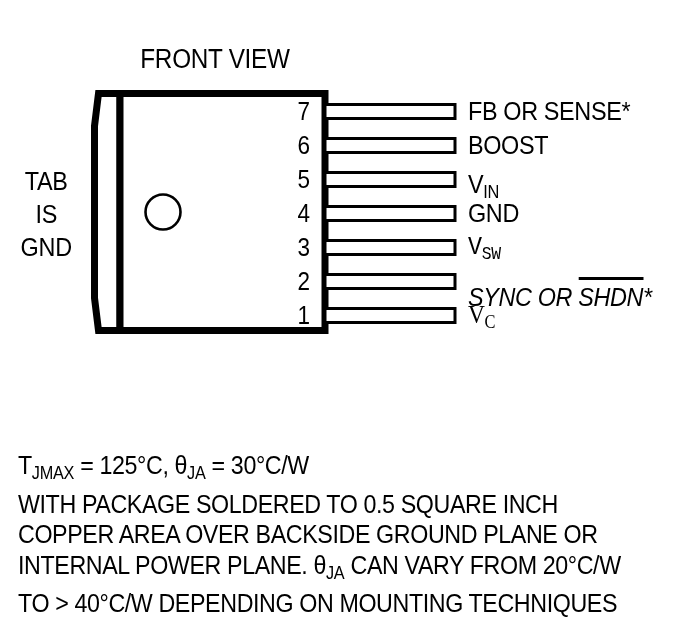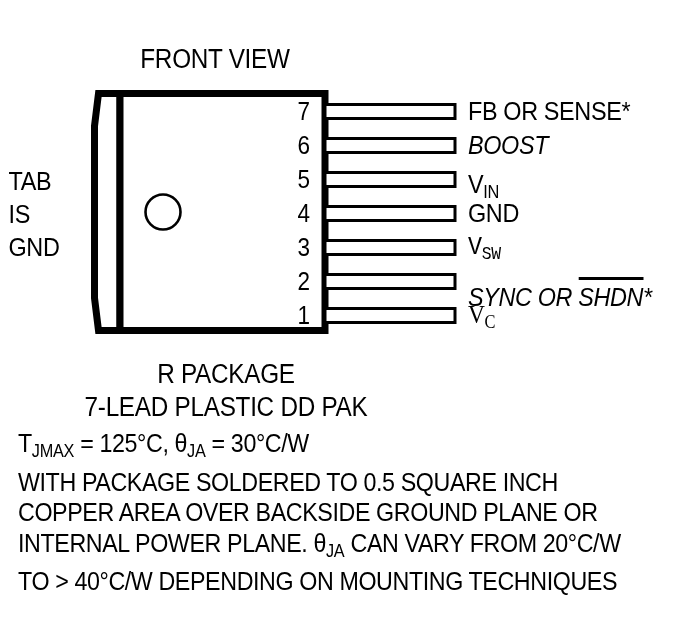--- a/index.html
+++ b/index.html
@@ -16,21 +16,21 @@
 
   
   #front-view-title{
     left:0;top:44px;width:430px;text-align:center;
     font-size:27px;line-height:30px;letter-spacing:-0.3px;
     transform:scaleX(0.90);transform-origin:center top;
   }
 
   
   #tab-caption{
-    left:0;top:165px;width:84px;text-align:left;
+    left:0;top:165px;width:84px;text-align:center;
     font-size:26px;line-height:33px;letter-spacing:-0.3px;
   }
   #tab-caption div{transform:scaleX(0.90);transform-origin:right center;}
 
   
   #package-svg{position:absolute;left:0;top:0;}
 
   
   .pin-number{
     width:40px;text-align:right;
@@ -55,21 +55,21 @@
 
   
   #package-name{
     left:0;top:358px;width:452px;text-align:center;
     font-size:27px;line-height:33px;letter-spacing:-0.3px;
   }
   #package-name div{transform:scaleX(0.90);transform-origin:center center;}
 
   
   #thermal-block{
-    left:18px;top:428px;width:660px;
+    left:18px;top:450px;width:660px;
     font-size:26px;line-height:30.5px;letter-spacing:-0.45px;
   }
   #thermal-block .line{transform:scaleX(0.895);transform-origin:left center;}
 </style>
 </head>
 <body>
 
 <div class="stage">
 
   <div class="abs" id="front-view-title">FRONT VIEW</div>
@@ -106,32 +106,28 @@
       <div class="abs pin-number" style="left: 270px; top: 132.5px;">6</div>
       <div class="abs pin-number" style="left: 270px; top: 166.5px;">5</div>
       <div class="abs pin-number" style="left: 270px; top: 200.5px;">4</div>
       <div class="abs pin-number" style="left: 270px; top: 234.5px;">3</div>
       <div class="abs pin-number" style="left: 270px; top: 268.5px;">2</div>
       <div class="abs pin-number" style="left: 270px; top: 302.5px;">1</div>
     </div>
 
   <div id="pin-labels-layer">
       <div class="abs pin-label" style="top: 97.5px;"><span class="inner"><span>FB OR SENSE</span><span>*</span></span></div>
-      <div class="abs pin-label" style="top: 131.5px; font-style: italic;"><span class="inner"><span>BOOST</span></span></div>
+      <div class="abs pin-label" style="top: 131.5px;"><span class="inner"><span>BOOST</span></span></div>
       <div class="abs pin-label" style="top: 171px;"><span class="inner"><span>V</span><span class="sub">IN</span></span></div>
       <div class="abs pin-label" style="top: 199.5px;"><span class="inner"><span>GND</span></span></div>
       <div class="abs pin-label" style="top: 233.5px; font-family: Liberation Mono, monospace;"><span class="inner"><span>V</span><span class="sub">SW</span></span></div>
       <div class="abs pin-label" style="top: 284px; font-style: italic;"><span class="inner"><span>SYNC OR </span><span class="ovl">SHDN</span><span>*</span></span></div>
       <div class="abs pin-label" style="top: 301.5px; font-family: Liberation Serif, serif;"><span class="inner"><span>V</span><span class="sub">C</span></span></div>
     </div>
 
-  <div class="abs" id="package-name">
-    <div>R PACKAGE</div>
-    <div>7-LEAD PLASTIC DD PAK</div>
-  </div>
 
   <div class="abs" id="thermal-block">
 
     <div class="line"><span>T</span><span class="sub">JMAX</span><span> = 125°C, θ</span><span class="sub">JA</span><span> = 30°C/W</span></div>
 
     <div class="line">WITH PACKAGE SOLDERED TO 0.5 SQUARE INCH</div>
     <div class="line">COPPER AREA OVER BACKSIDE GROUND PLANE OR</div>
 
     <div class="line"><span>INTERNAL POWER PLANE. θ</span><span class="sub">JA</span><span> CAN VARY FROM 20°C/W</span></div>
 

